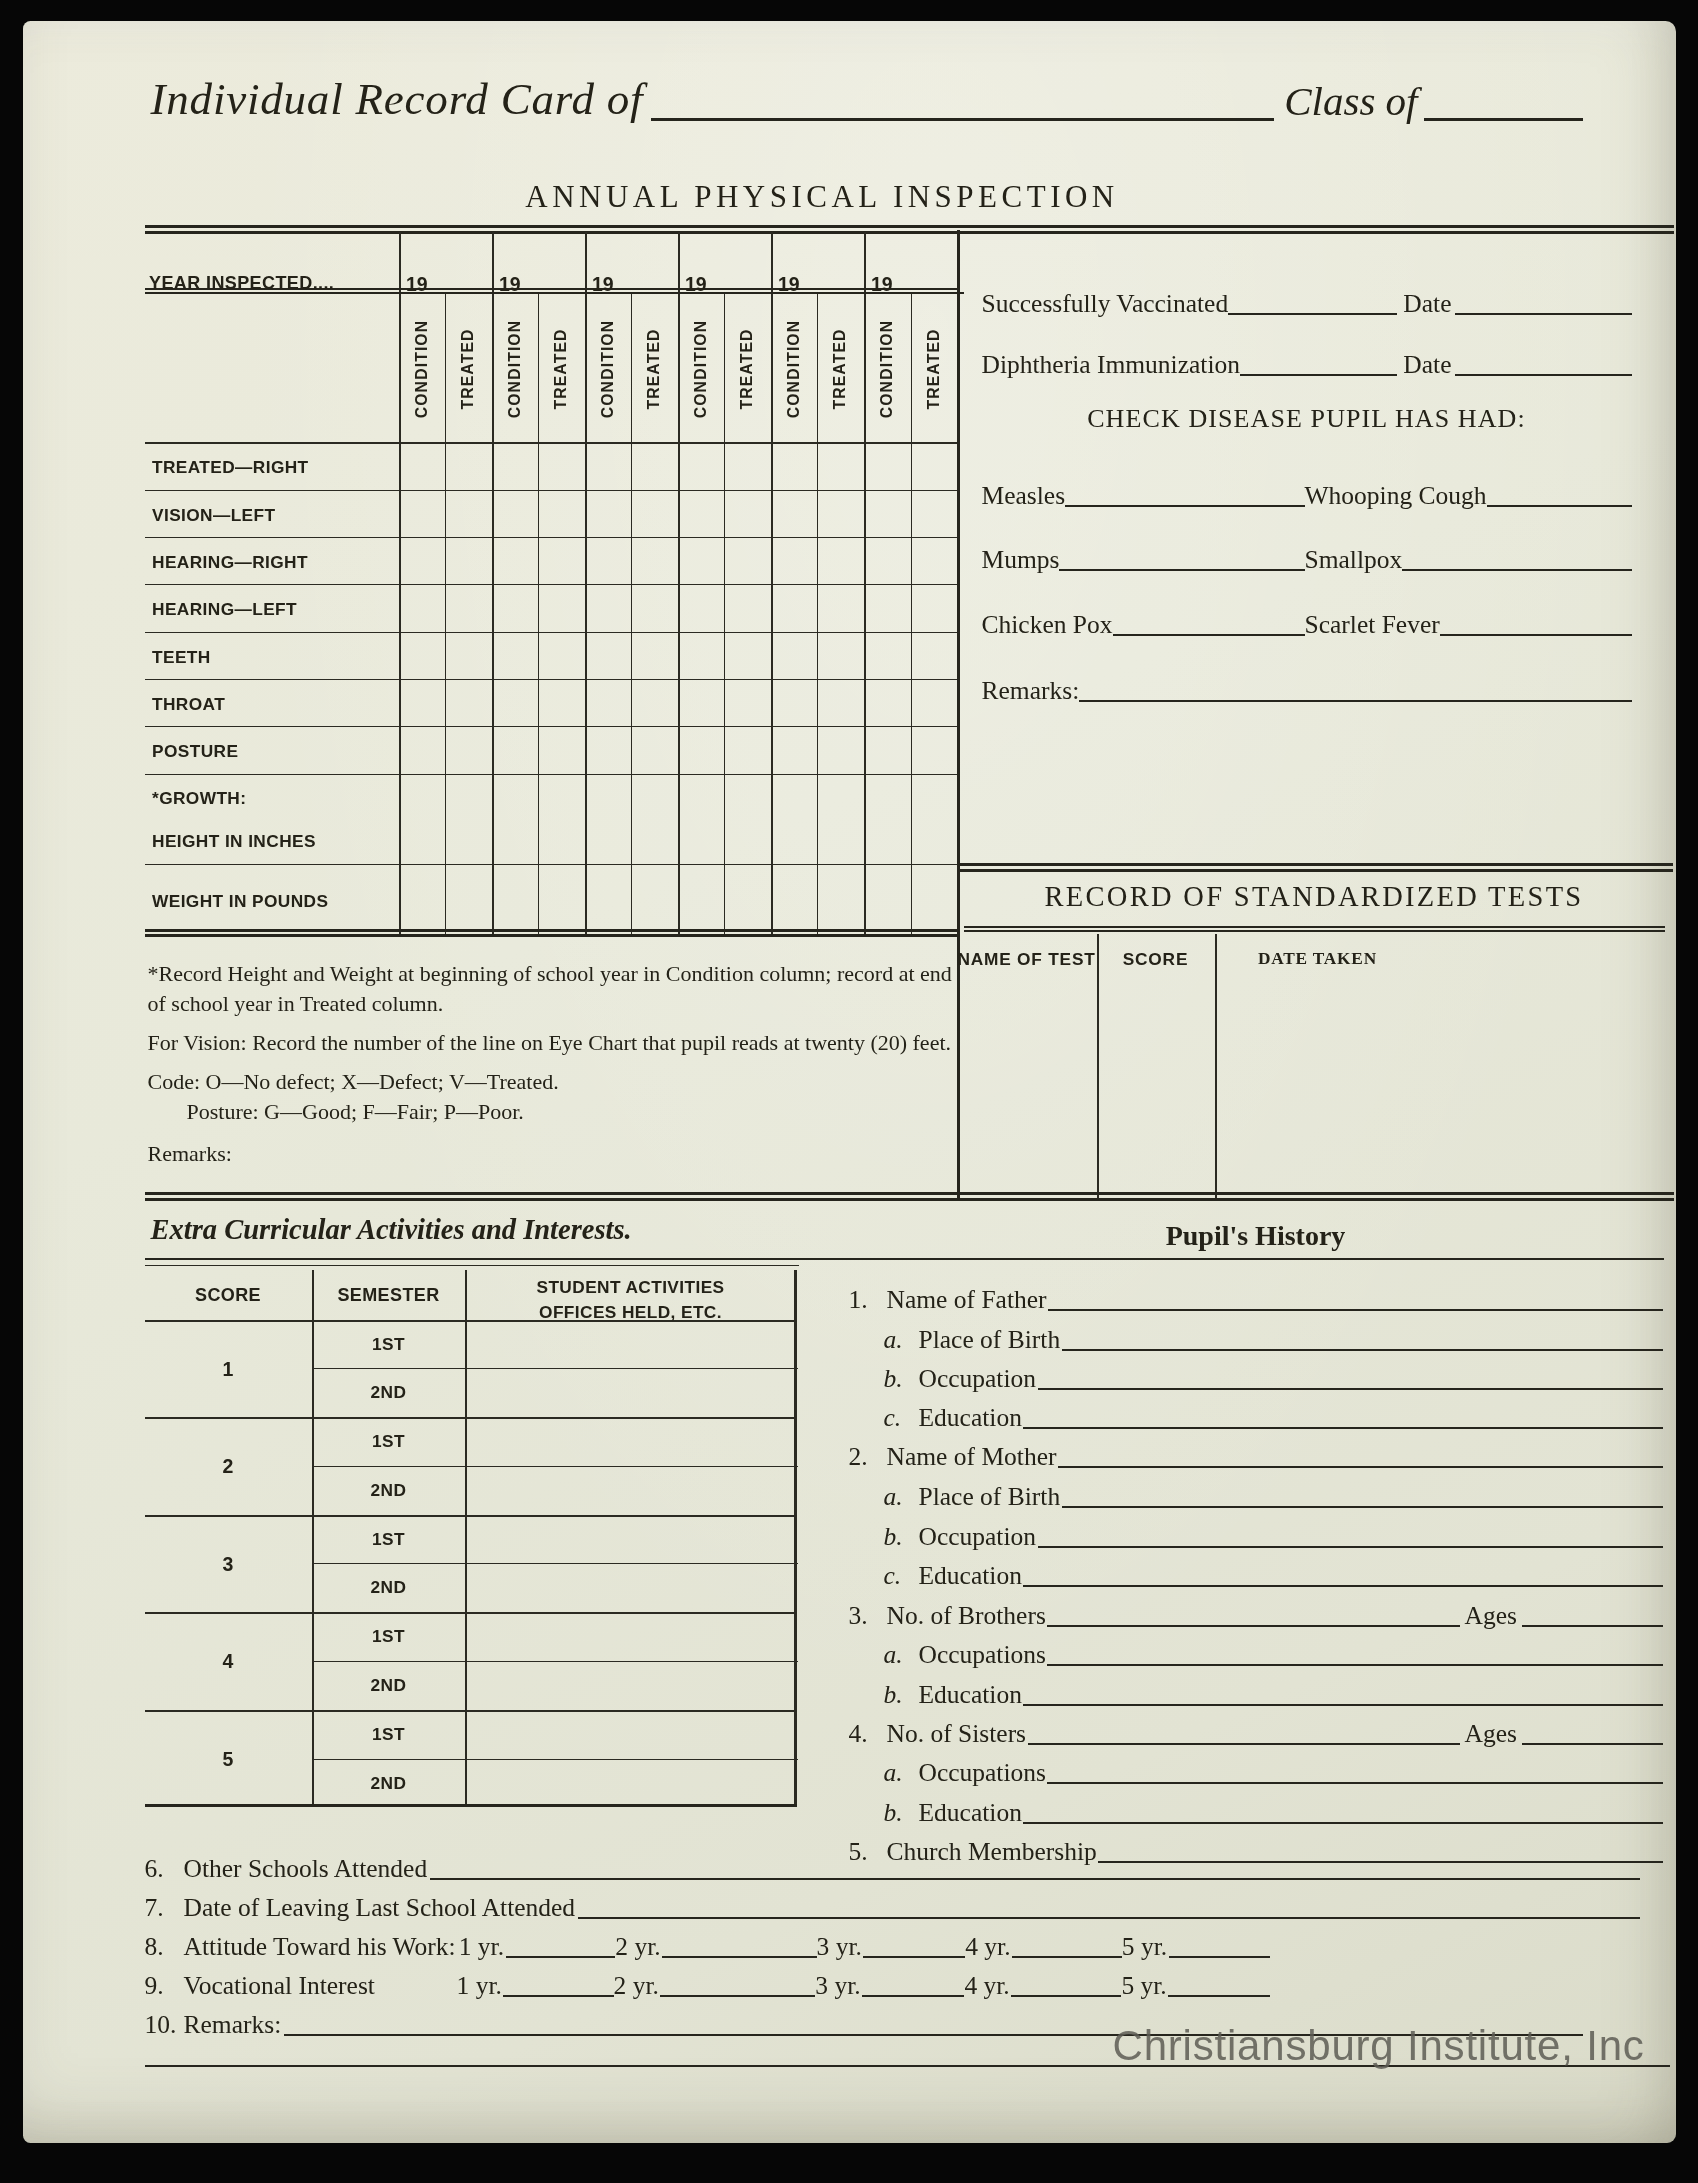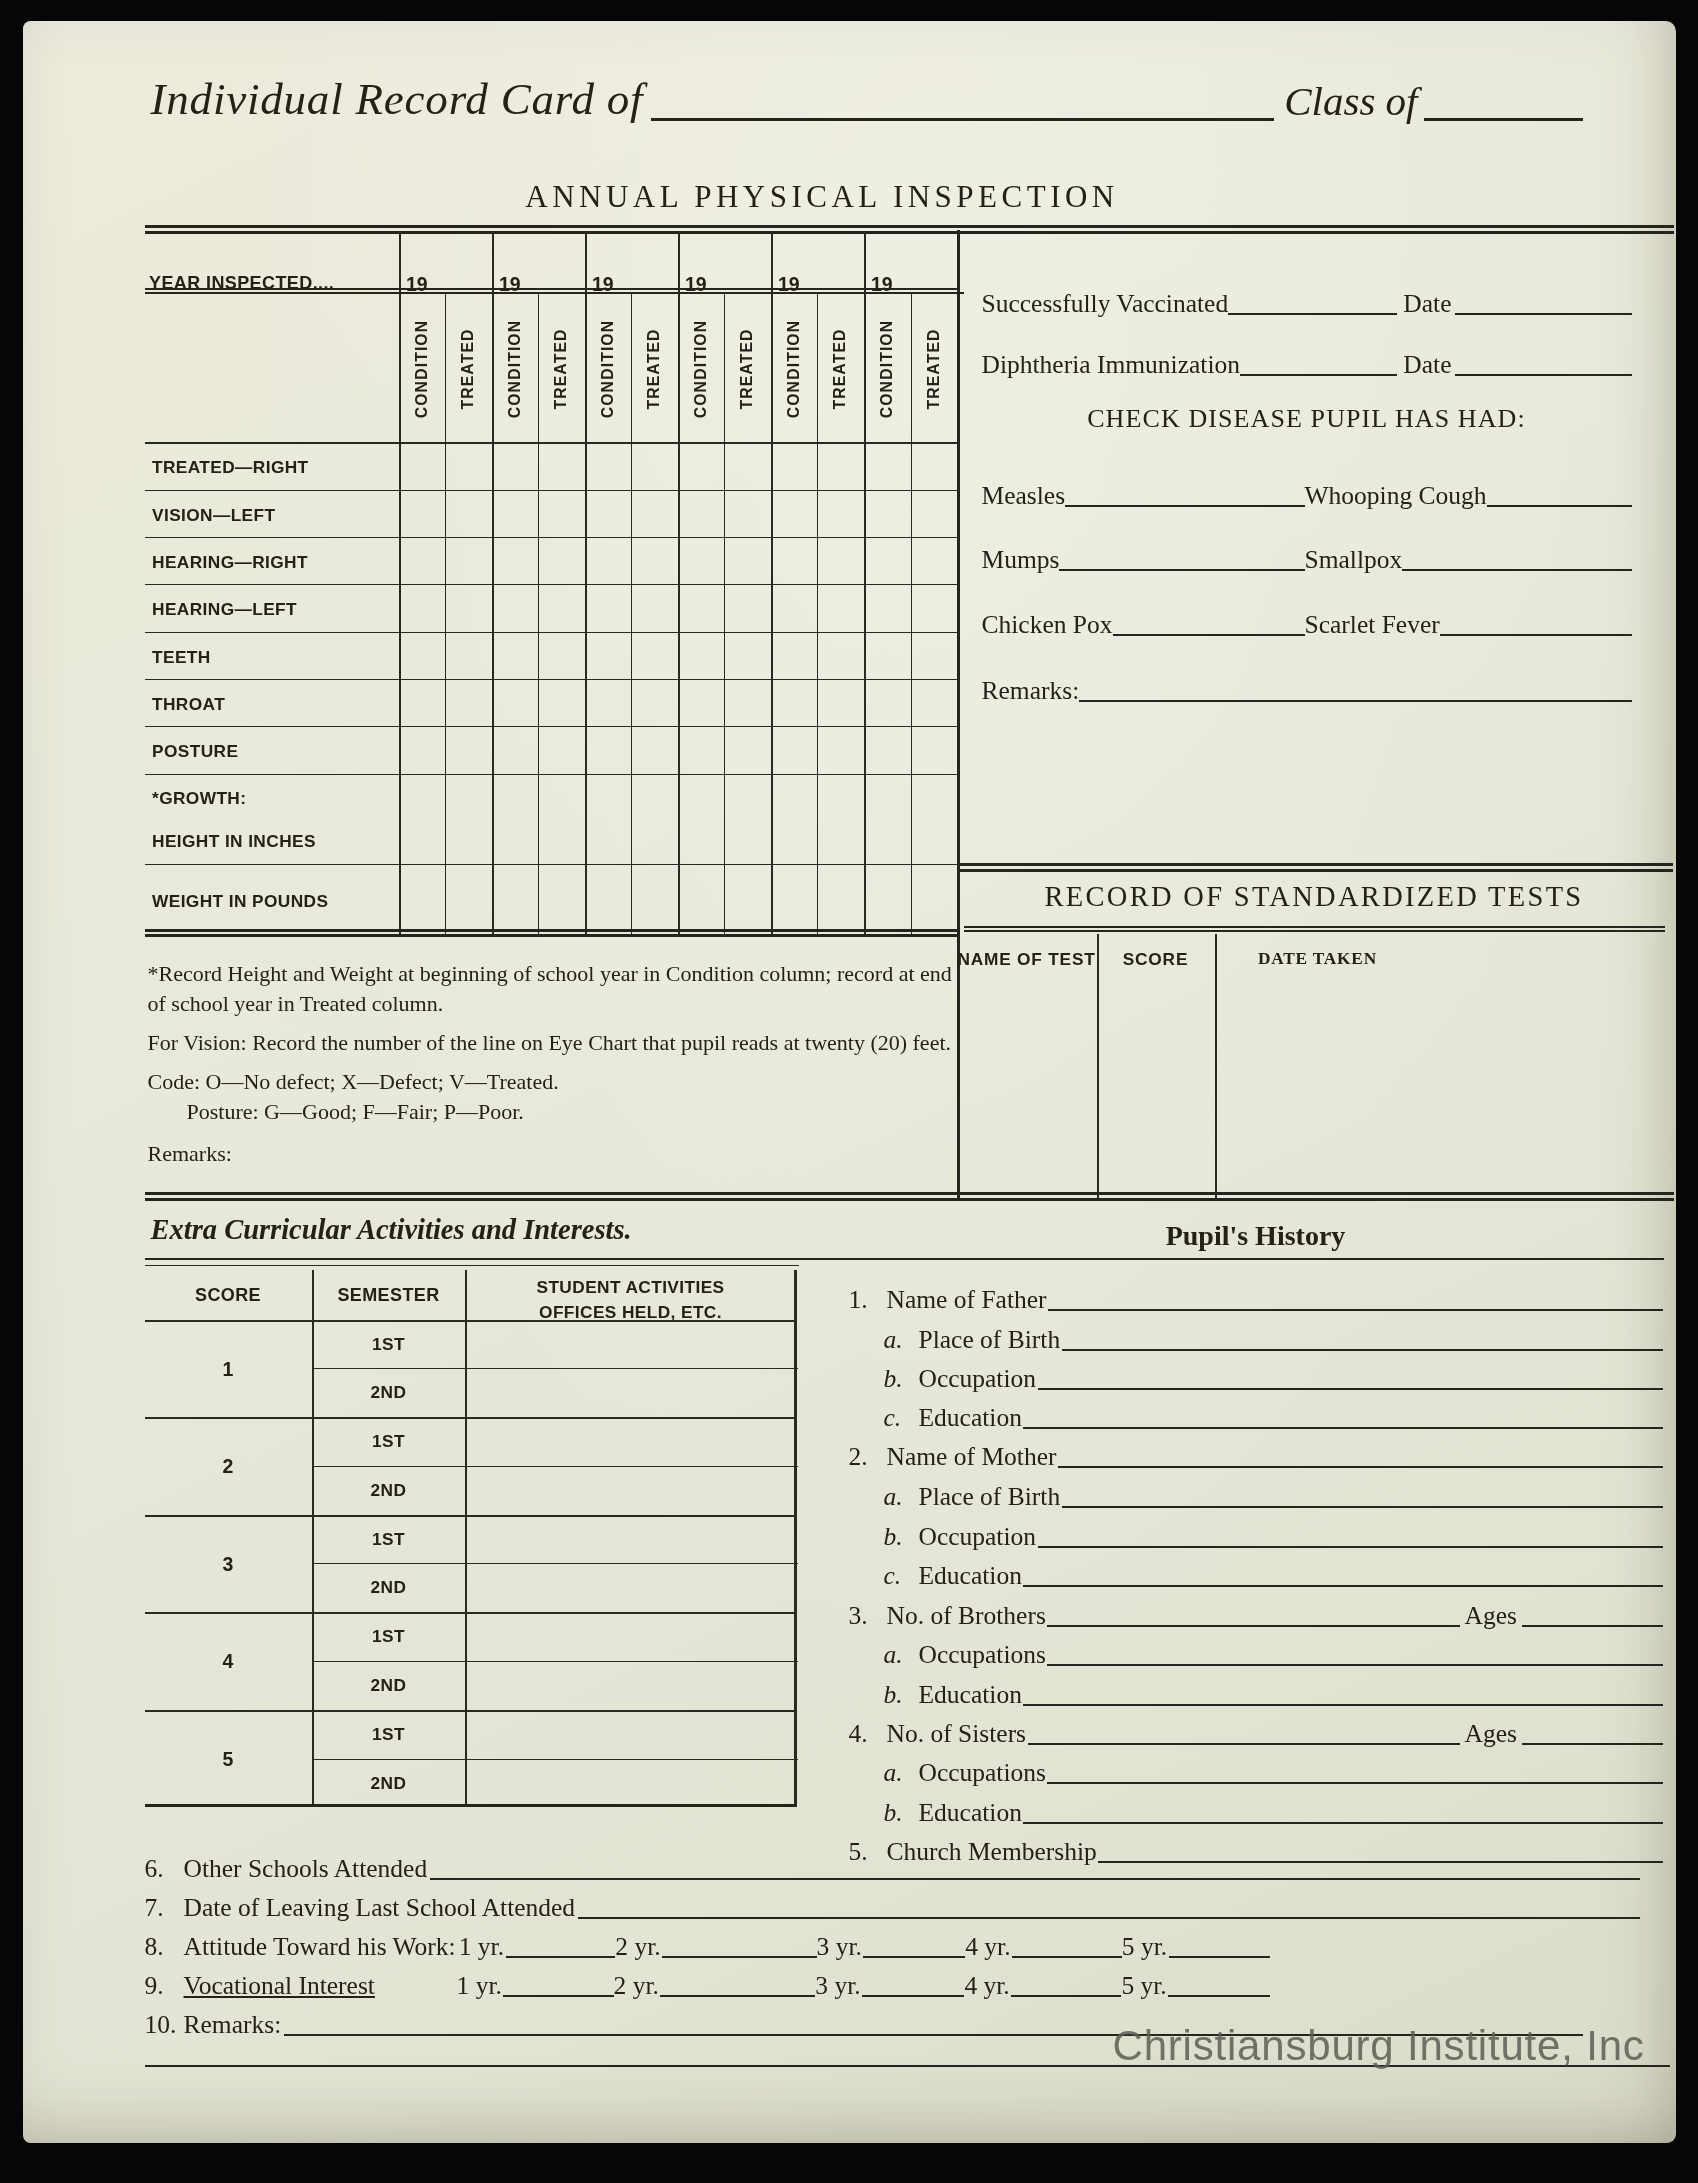--- a/index.html
+++ b/index.html
@@ -442,21 +442,21 @@
           <span class="ylab">4 yr.</span>
           <span class="fill"></span>
         </span>
         <span class="yseg" style="width:150px;">
           <span class="ylab">5 yr.</span>
           <span class="fill"></span>
         </span>
       </div>
       <div class="bot-row" style="top:1945px;width:1126px;">
         <span class="bnum">9.</span>
-        <span class="blabel" style="flex:0 0 270px;text-decoration:underline;">Vocational Interest</span>
+        <span class="blabel" style="flex:0 0 270px;">Vocational Interest</span>
         <span class="yseg" style="width:158px;">
           <span class="ylab">1 yr.</span>
           <span class="fill"></span>
         </span>
         <span class="yseg" style="width:203px;">
           <span class="ylab">2 yr.</span>
           <span class="fill"></span>
         </span>
         <span class="yseg" style="width:150px;">
           <span class="ylab">3 yr.</span>

